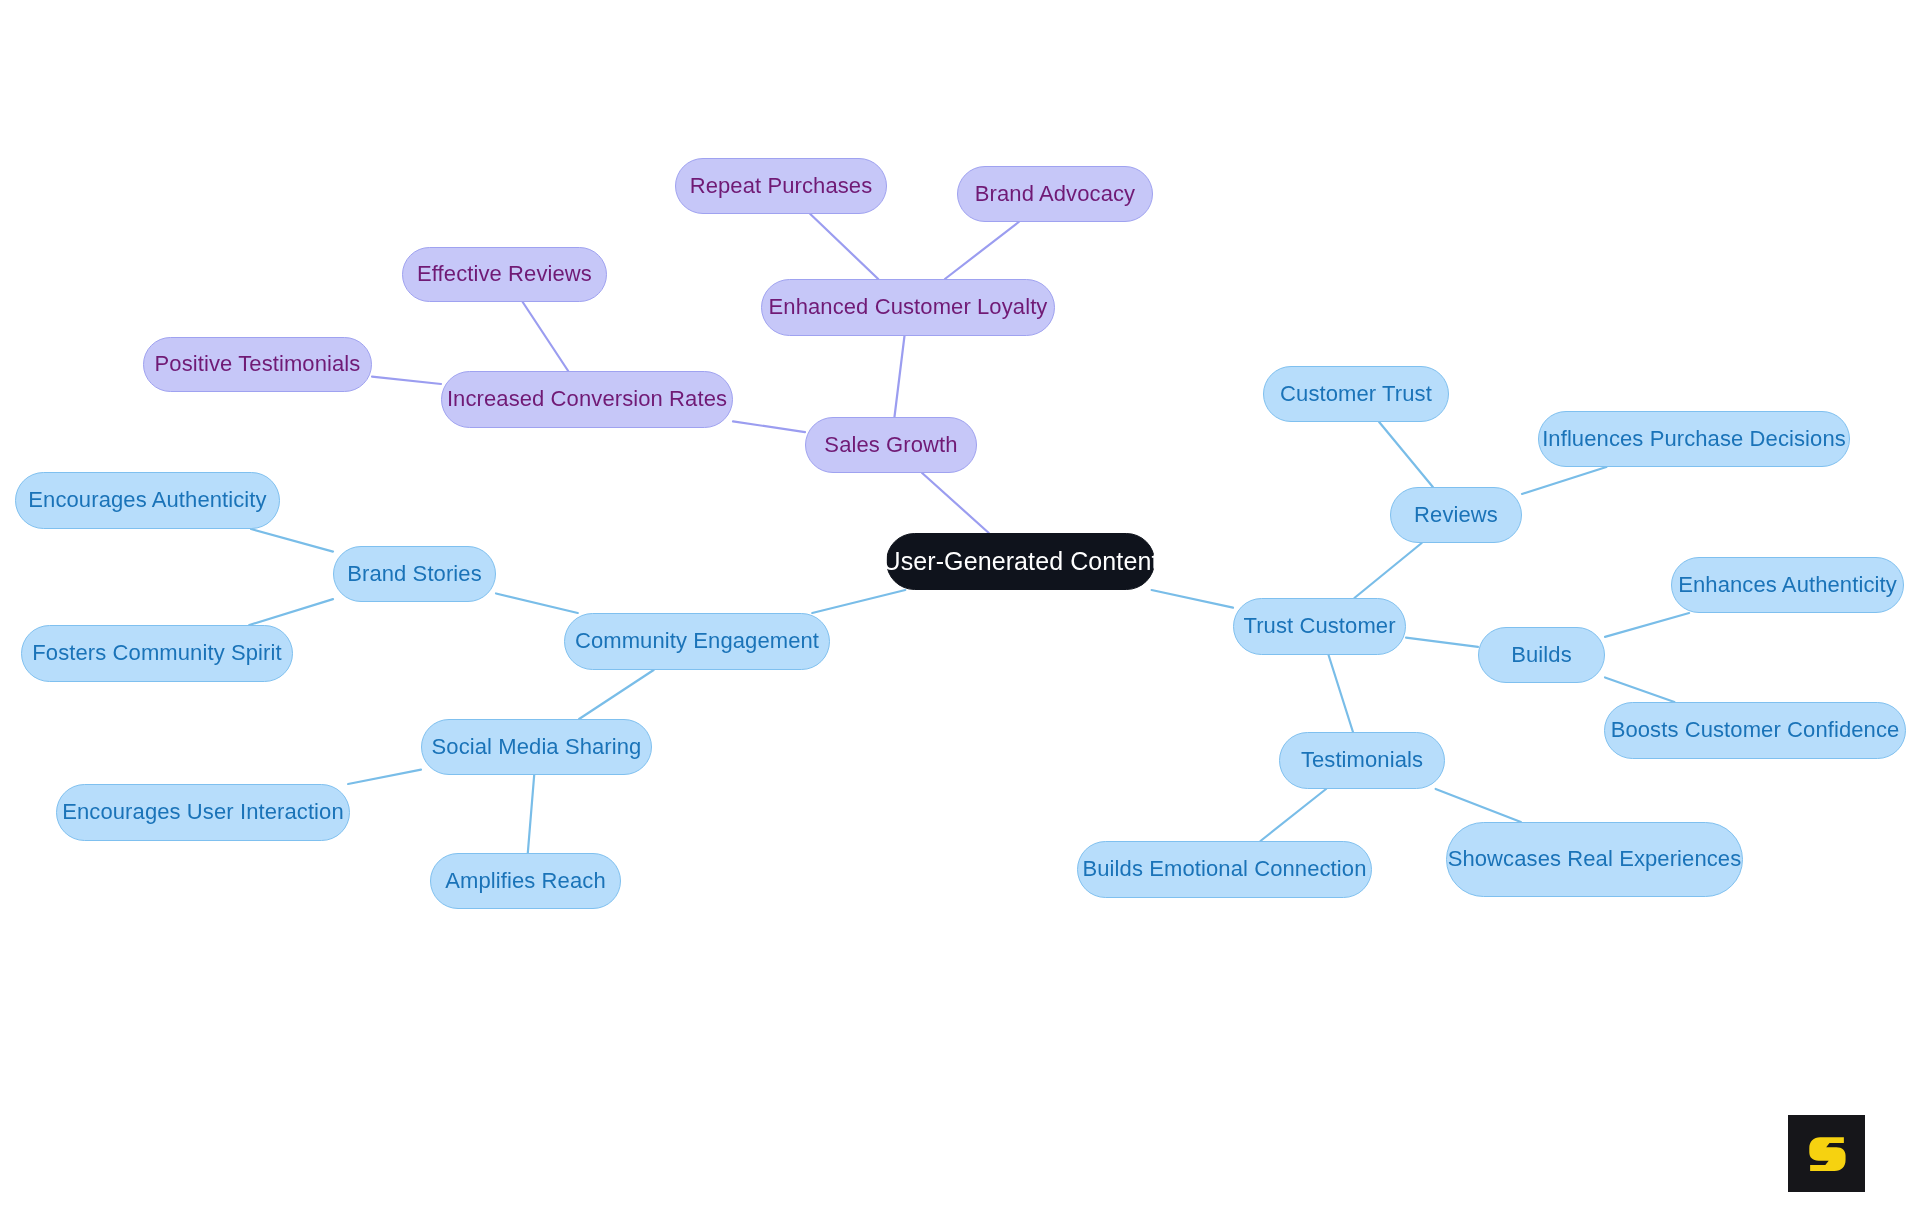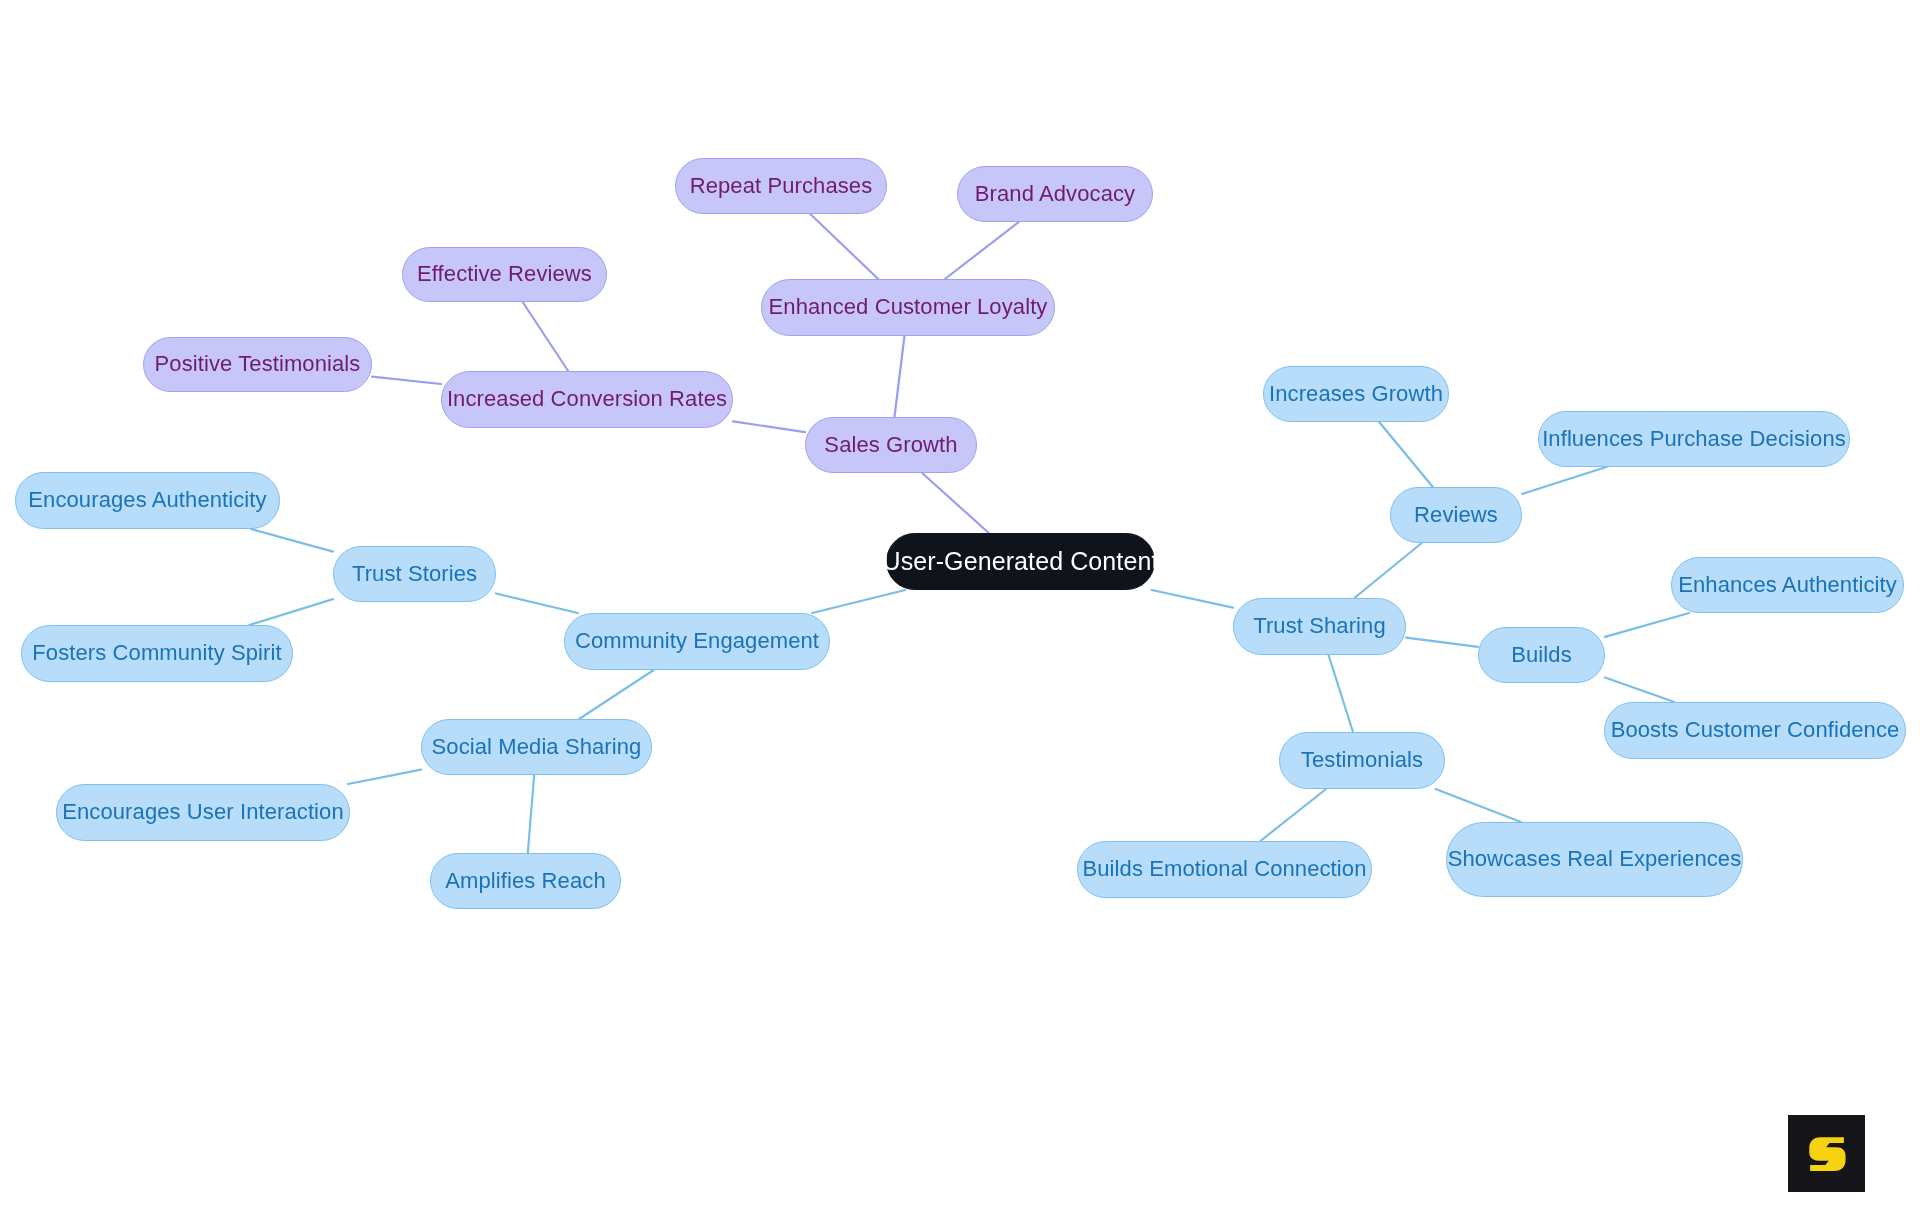--- a/index.html
+++ b/index.html
@@ -117,45 +117,45 @@
     <div class="node purple" style="left: 675px; top: 158px; width: 212px; height: 56px;">
       <span>Repeat Purchases</span>
     </div>
     <div class="node blue" style="left: 564px; top: 613px; width: 266px; height: 57px;">
       <span>Community Engagement</span>
     </div>
     <div class="node purple" style="left: 957px; top: 166px; width: 196px; height: 56px;">
       <span>Brand Advocacy</span>
     </div>
     <div class="node blue" style="left: 333px; top: 546px; width: 163px; height: 56px;">
-      <span>Trust Stories</span>
+      <span>Brand Stories</span>
     </div>
     <div class="node blue" style="left: 15px; top: 472px; width: 265px; height: 57px;">
       <span>Encourages Authenticity</span>
     </div>
     <div class="node blue" style="left: 21px; top: 625px; width: 272px; height: 57px;">
       <span>Fosters Community Spirit</span>
     </div>
     <div class="node blue" style="left: 421px; top: 719px; width: 231px; height: 56px;">
       <span>Social Media Sharing</span>
     </div>
     <div class="node blue" style="left: 56px; top: 784px; width: 294px; height: 57px;">
       <span>Encourages User Interaction</span>
     </div>
     <div class="node blue" style="left: 430px; top: 853px; width: 191px; height: 56px;">
       <span>Amplifies Reach</span>
     </div>
     <div class="node blue" style="left: 1233px; top: 598px; width: 173px; height: 57px;">
-      <span>Trust Sharing</span>
+      <span>Trust Customer</span>
     </div>
     <div class="node blue" style="left: 1390px; top: 487px; width: 132px; height: 56px;">
       <span>Reviews</span>
     </div>
     <div class="node blue" style="left: 1263px; top: 366px; width: 186px; height: 56px;">
-      <span>Increases Growth</span>
+      <span>Customer Trust</span>
     </div>
     <div class="node blue" style="left: 1538px; top: 411px; width: 312px; height: 56px;">
       <span>Influences Purchase Decisions</span>
     </div>
     <div class="node blue" style="left: 1478px; top: 627px; width: 127px; height: 56px;">
       <span>Builds</span>
     </div>
     <div class="node blue" style="left: 1671px; top: 557px; width: 233px; height: 56px;">
       <span>Enhances Authenticity</span>
     </div>

